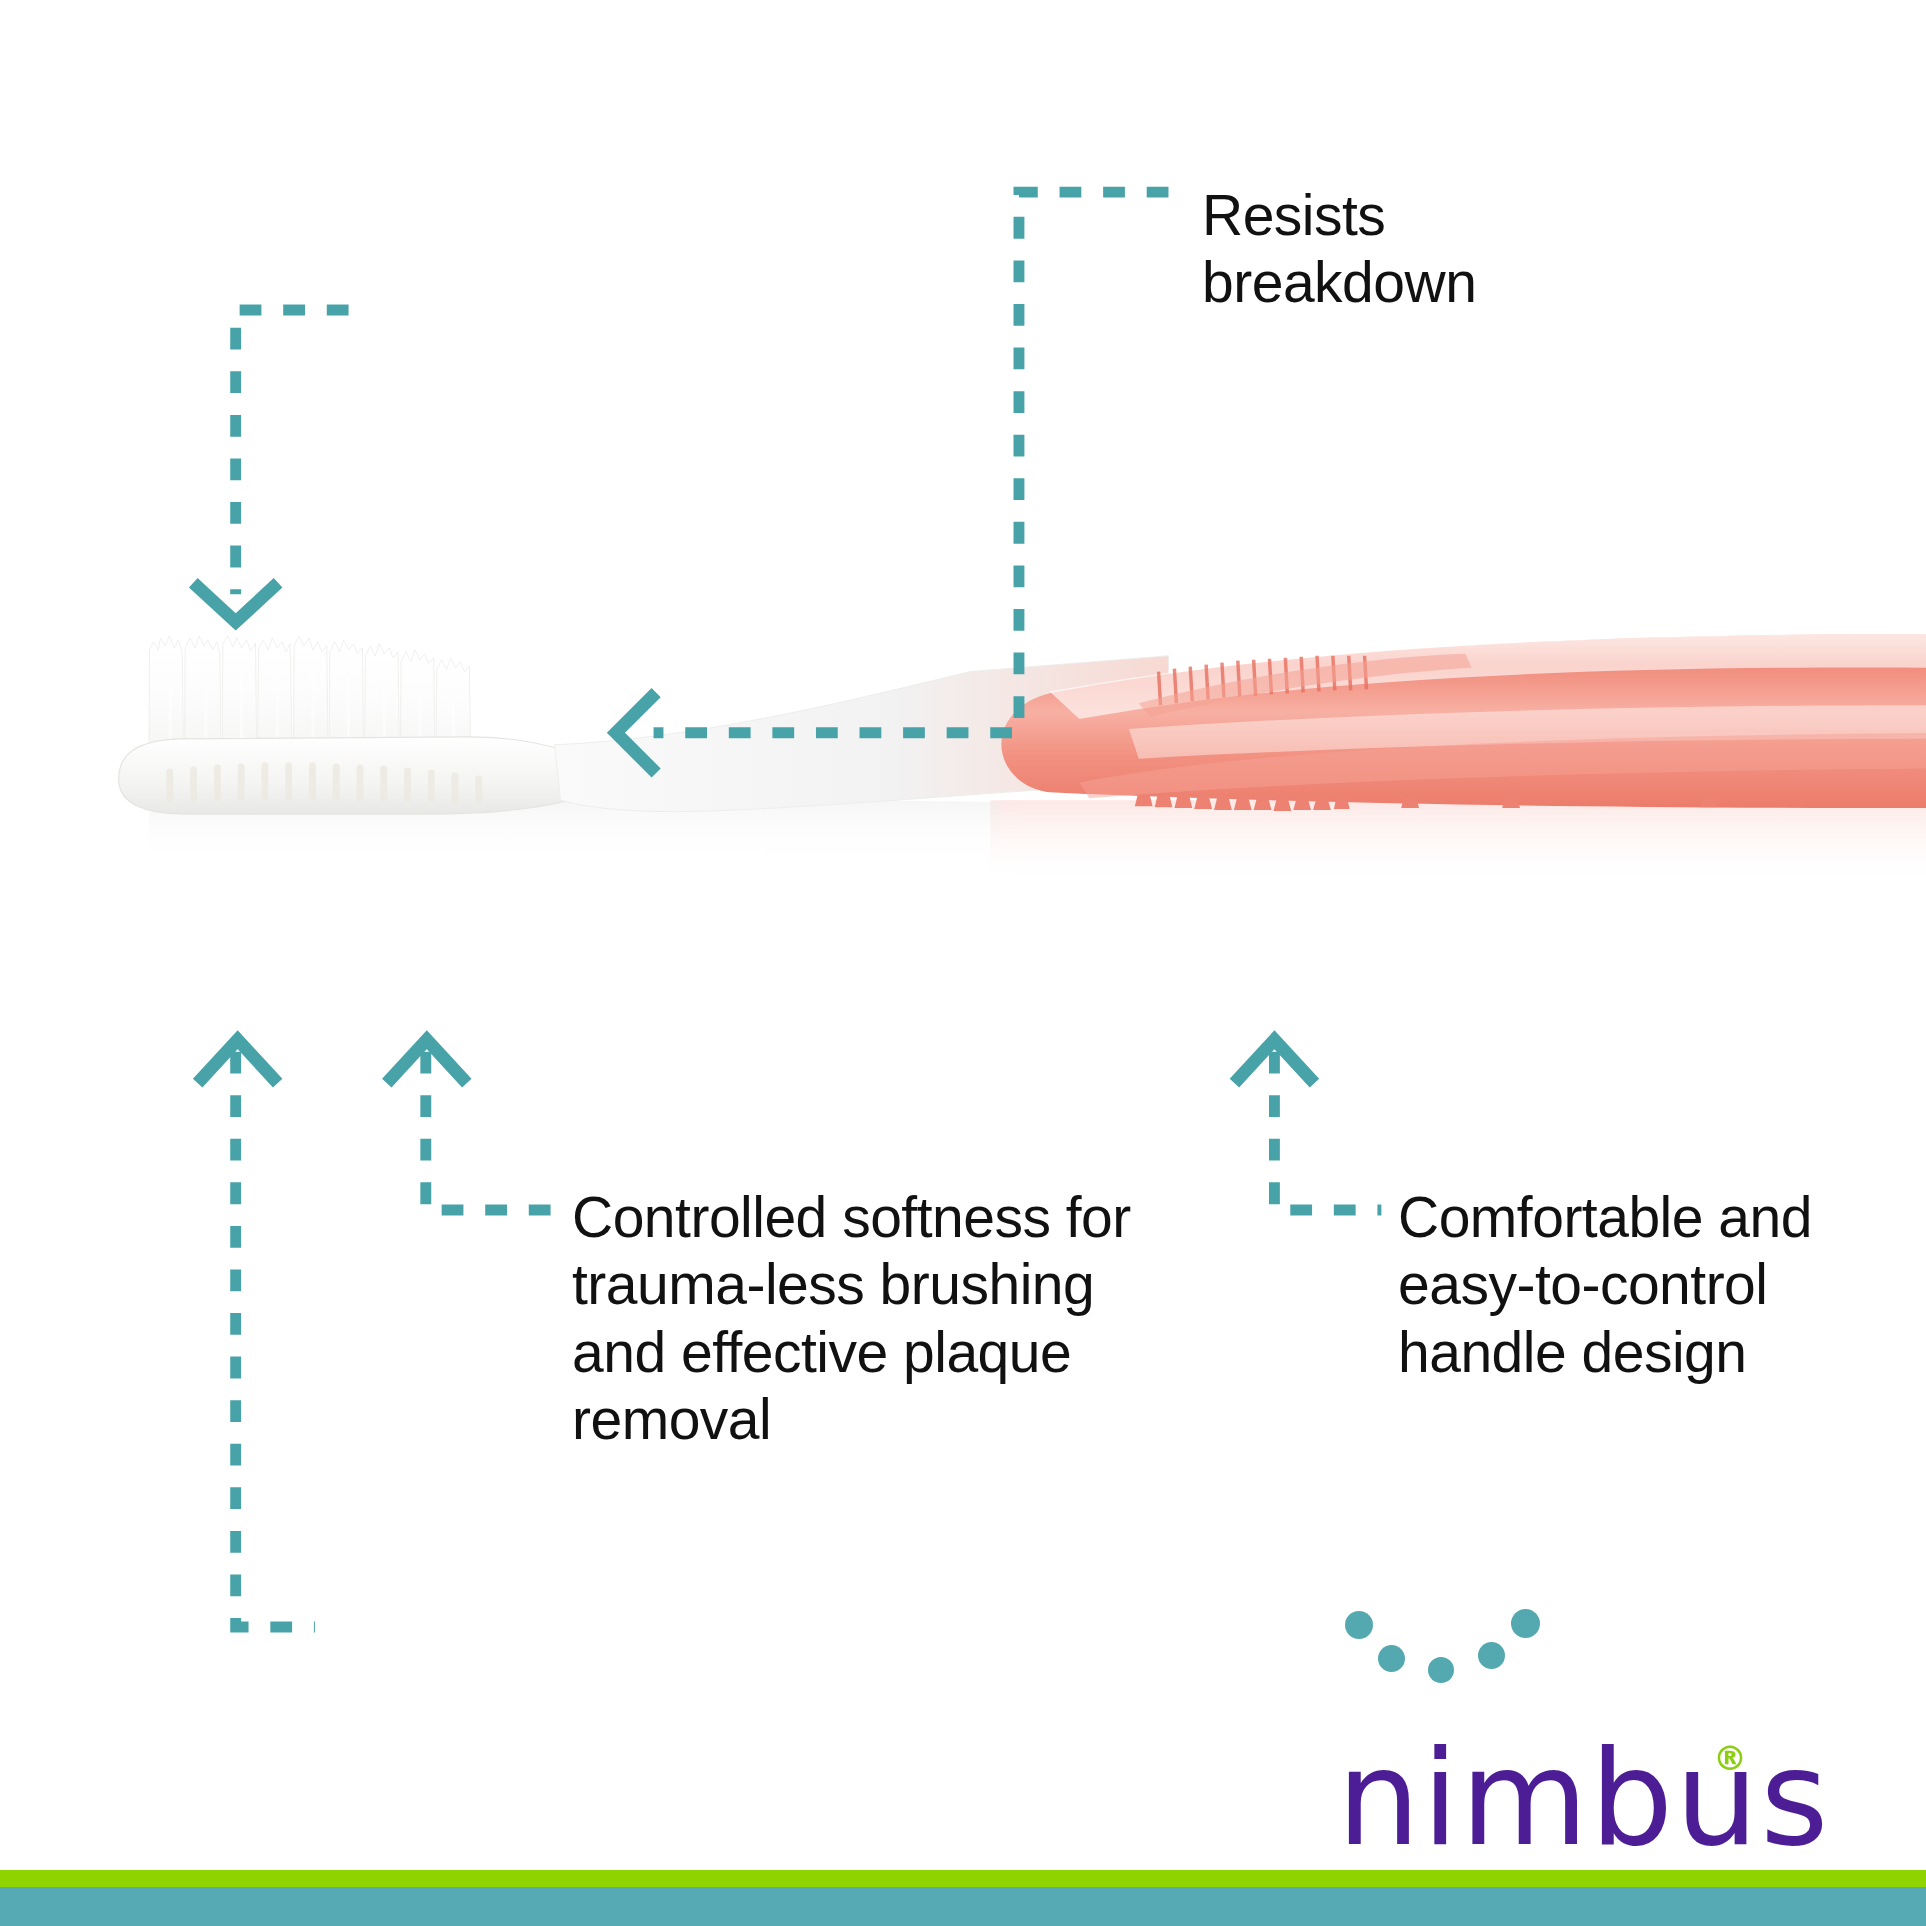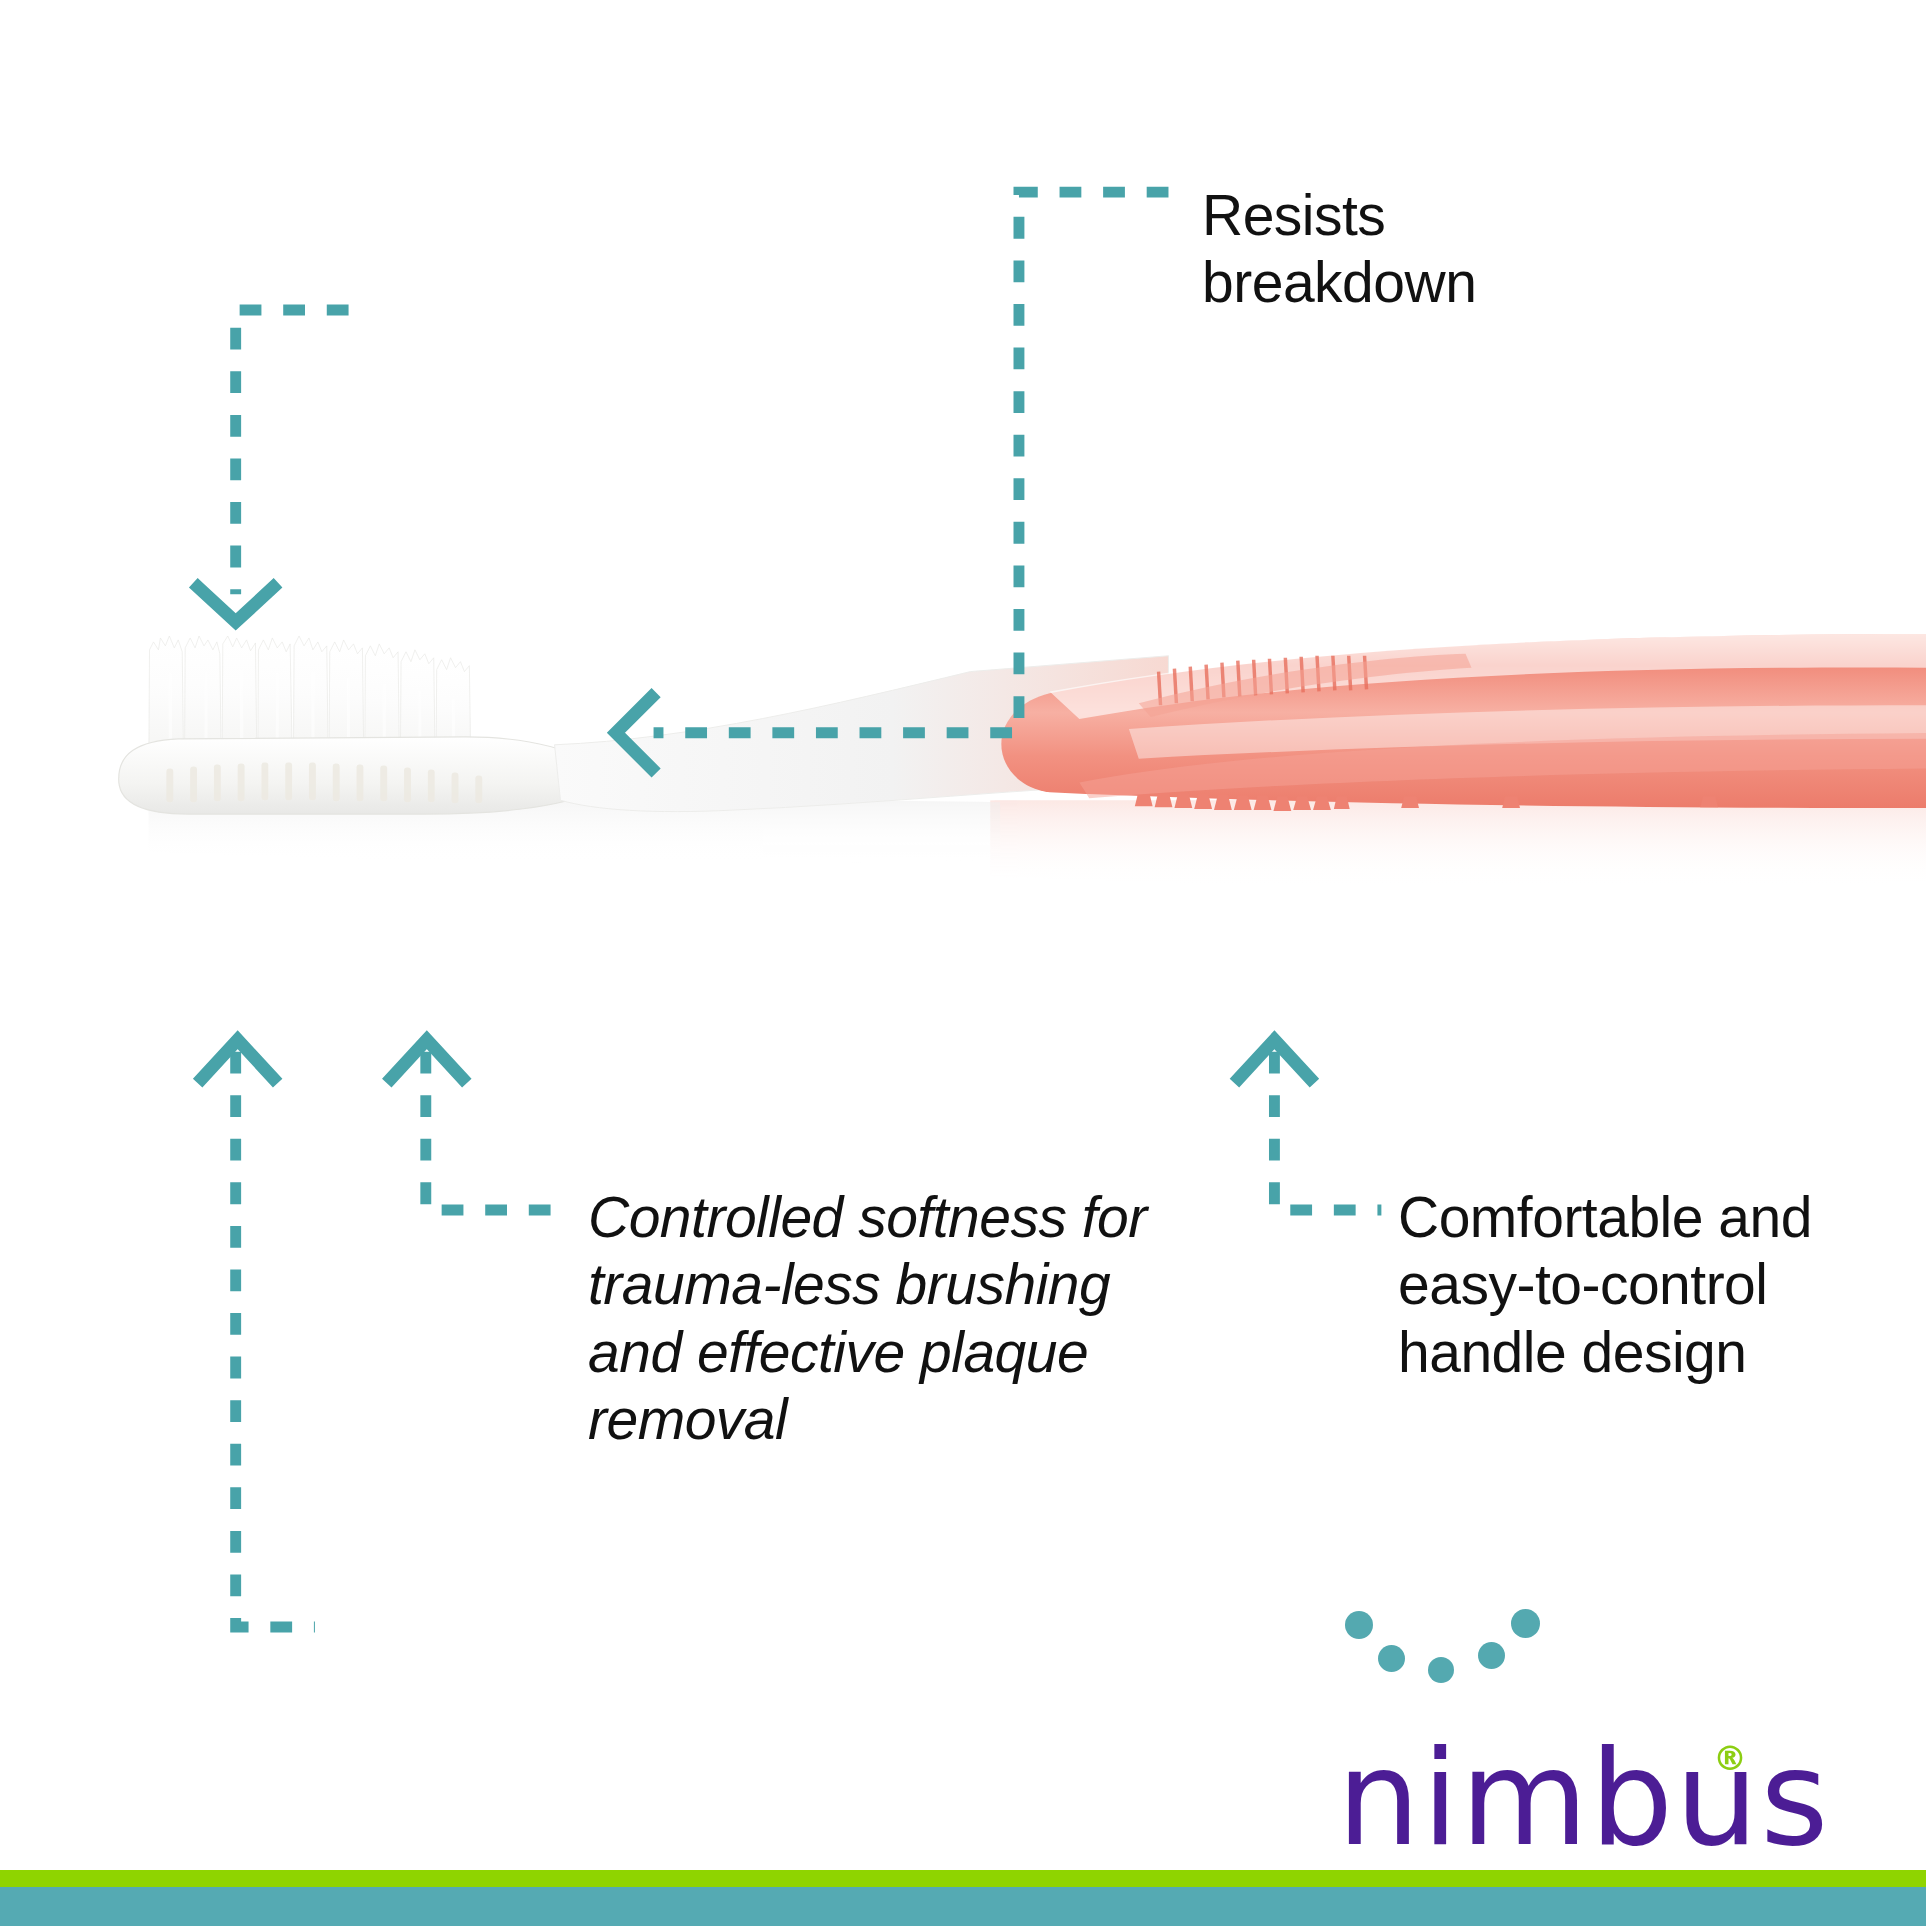--- a/index.html
+++ b/index.html
@@ -237,21 +237,21 @@
       <polyline points="204,1089 240,1050 276,1089"></polyline>
       <polyline points="395,1089 431,1050 467,1089"></polyline>
       <polyline points="1251,1089 1287,1050 1323,1089"></polyline>
     </g>
   </svg>
 
 
   <div class="callout" style="left:1202px;top:150px;width:416px;margin-top:32px;">Resists
 breakdown</div>
 
-  <div class="callout" style="left:588px;top:1184px;width:584px;font-style:italic;">Controlled softness for
+  <div class="callout" style="left:572px;top:1184px;width:584px;">Controlled softness for
 trauma-less brushing
 and effective plaque
 removal</div>
 
   <div class="callout" style="left:1398px;top:1184px;width:426px;">Comfortable and
 easy-to-control
 handle design</div>
 
 
   <div id="logo">

